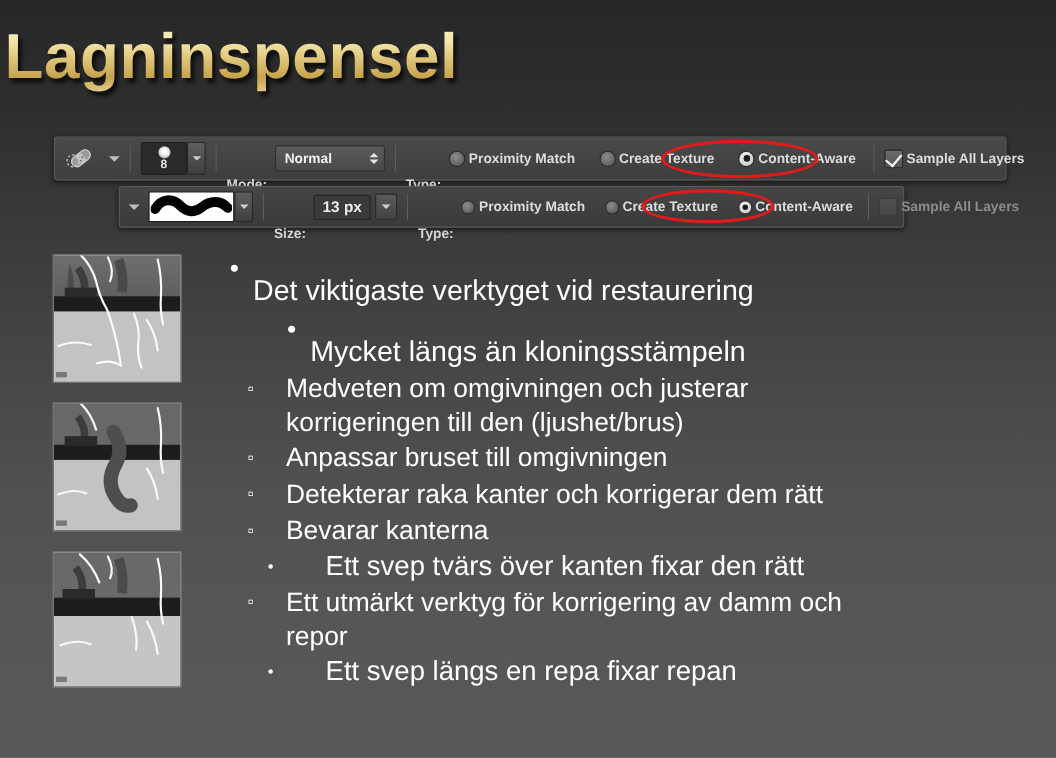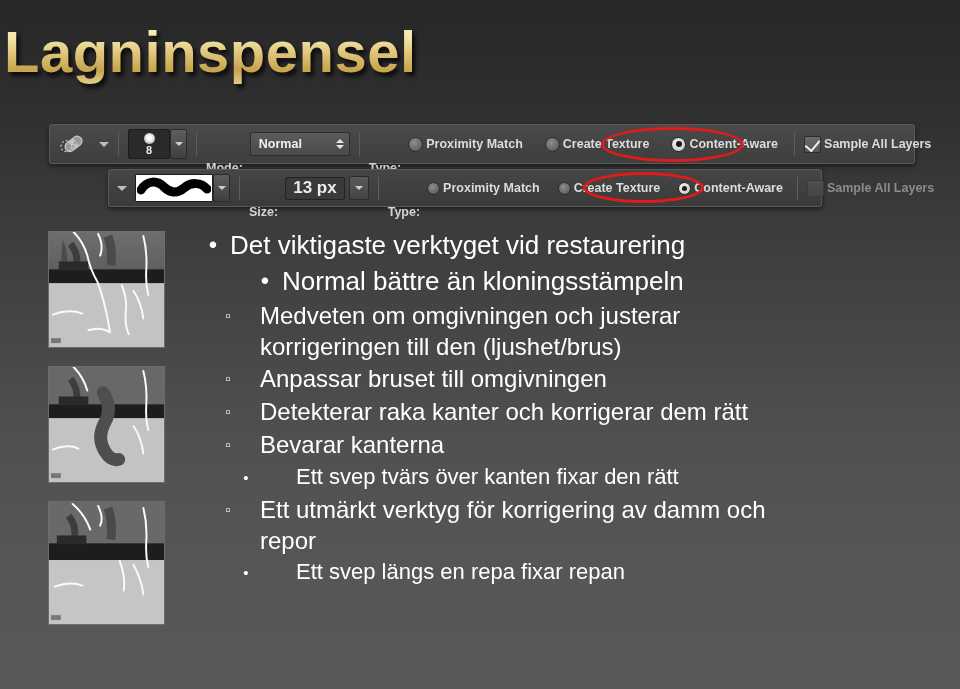--- a/index.html
+++ b/index.html
@@ -95,21 +95,21 @@
     display:flex;align-items:center;justify-content:space-between;
     padding:0 5px 0 8px; color:#f0f0f0; font-size:12.5px; font-weight:bold; flex:none;
   }
   #mode-select{ width:100px; }
   .updown{ display:flex;flex-direction:column;gap:2px;margin-left:6px; }
   .up{ width:0;height:0;border-left:4px solid transparent;border-right:4px solid transparent;border-bottom:4px solid #e5e5e5; }
   .dn{ width:0;height:0;border-left:4px solid transparent;border-right:4px solid transparent;border-top:4px solid #e5e5e5; }
 
   .size-field{
     height:23px;background:#3a3a3a;border:1px solid #232323;border-radius:2px;
-    display:flex;align-items:center;padding:0 7px;color:#ececec;font-size:17px;font-weight:bold;flex:none;
+    display:flex;align-items:center;padding:0 7px;color:#ececec;font-size:14px;font-weight:bold;flex:none;
   }
 
   
   .radio-item{ display:flex;align-items:center;gap:3px;flex:none; }
   .radio{
     width:15px;height:15px;border-radius:50%;flex:none;
     background:radial-gradient(circle at 40% 35%, #8d8d8d, #626262 70%, #4f4f4f 100%);
     border:1px solid #2c2c2c;
     display:flex;align-items:center;justify-content:center;
   }
@@ -154,29 +154,29 @@
   
   .bullets{
     position:absolute;left:196px;top:228px;width:700px;
   }
   .b-row{ display:flex; align-items:flex-start; }
   .b-mark{ flex:none; text-align:center; color:#fff; }
   .b-text{ color:#ffffff; }
 
   .lvl1{ margin-bottom:2px; }
   .lvl1 .b-mark{ width:34px; font-size:24px; line-height:34px; }
-  .lvl1 .b-text{ font-size:26px; line-height:34px; font-weight:normal; }
+  .lvl1 .b-text{ font-size:26px; line-height:34px; font-weight:normal;margin-top:19px; }
 
   .lvl2{ margin-bottom:1px; }
   .lvl2 .b-mark{ width:64px; font-size:15px; line-height:32px; }
   .lvl2 .b-text{ font-size:24px; line-height:31px; }
 
   .lvl3{ margin-bottom:1px; }
   .lvl3 .b-mark{ width:100px; font-size:15px; line-height:31px; }
-  .lvl3 .b-text{ font-size:22px; line-height:30px; }
+  .lvl3 .b-text{ font-size:25px; line-height:30px; }
 
   .indent-center{ margin-left:52px; }
 </style>
 </head>
 <body>
 
 <div class="title-wrap">
   <div class="title">Lagninspensel</div>
 </div>
 
@@ -367,21 +367,21 @@
 
 <div class="bullets">
 
   <div class="b-row lvl1">
     <span class="b-mark">•</span>
     <span class="b-text">Det viktigaste verktyget vid restaurering</span>
   </div>
 
   <div class="b-row lvl1 indent-center">
     <span class="b-mark">•</span>
-    <span class="b-text">Normal bättre än kloningsstämpeln</span>
+    <span class="b-text">Mycket längs än kloningsstämpeln</span>
   </div>
 
   <div class="b-row lvl2">
     <span class="b-mark">▫</span>
     <span class="b-text" style="max-width:505px;">Medveten om omgivningen och justerar korrigeringen till den (ljushet/brus)</span>
   </div>
 
   <div class="b-row lvl2">
     <span class="b-mark">▫</span>
     <span class="b-text">Anpassar bruset till omgivningen</span>

